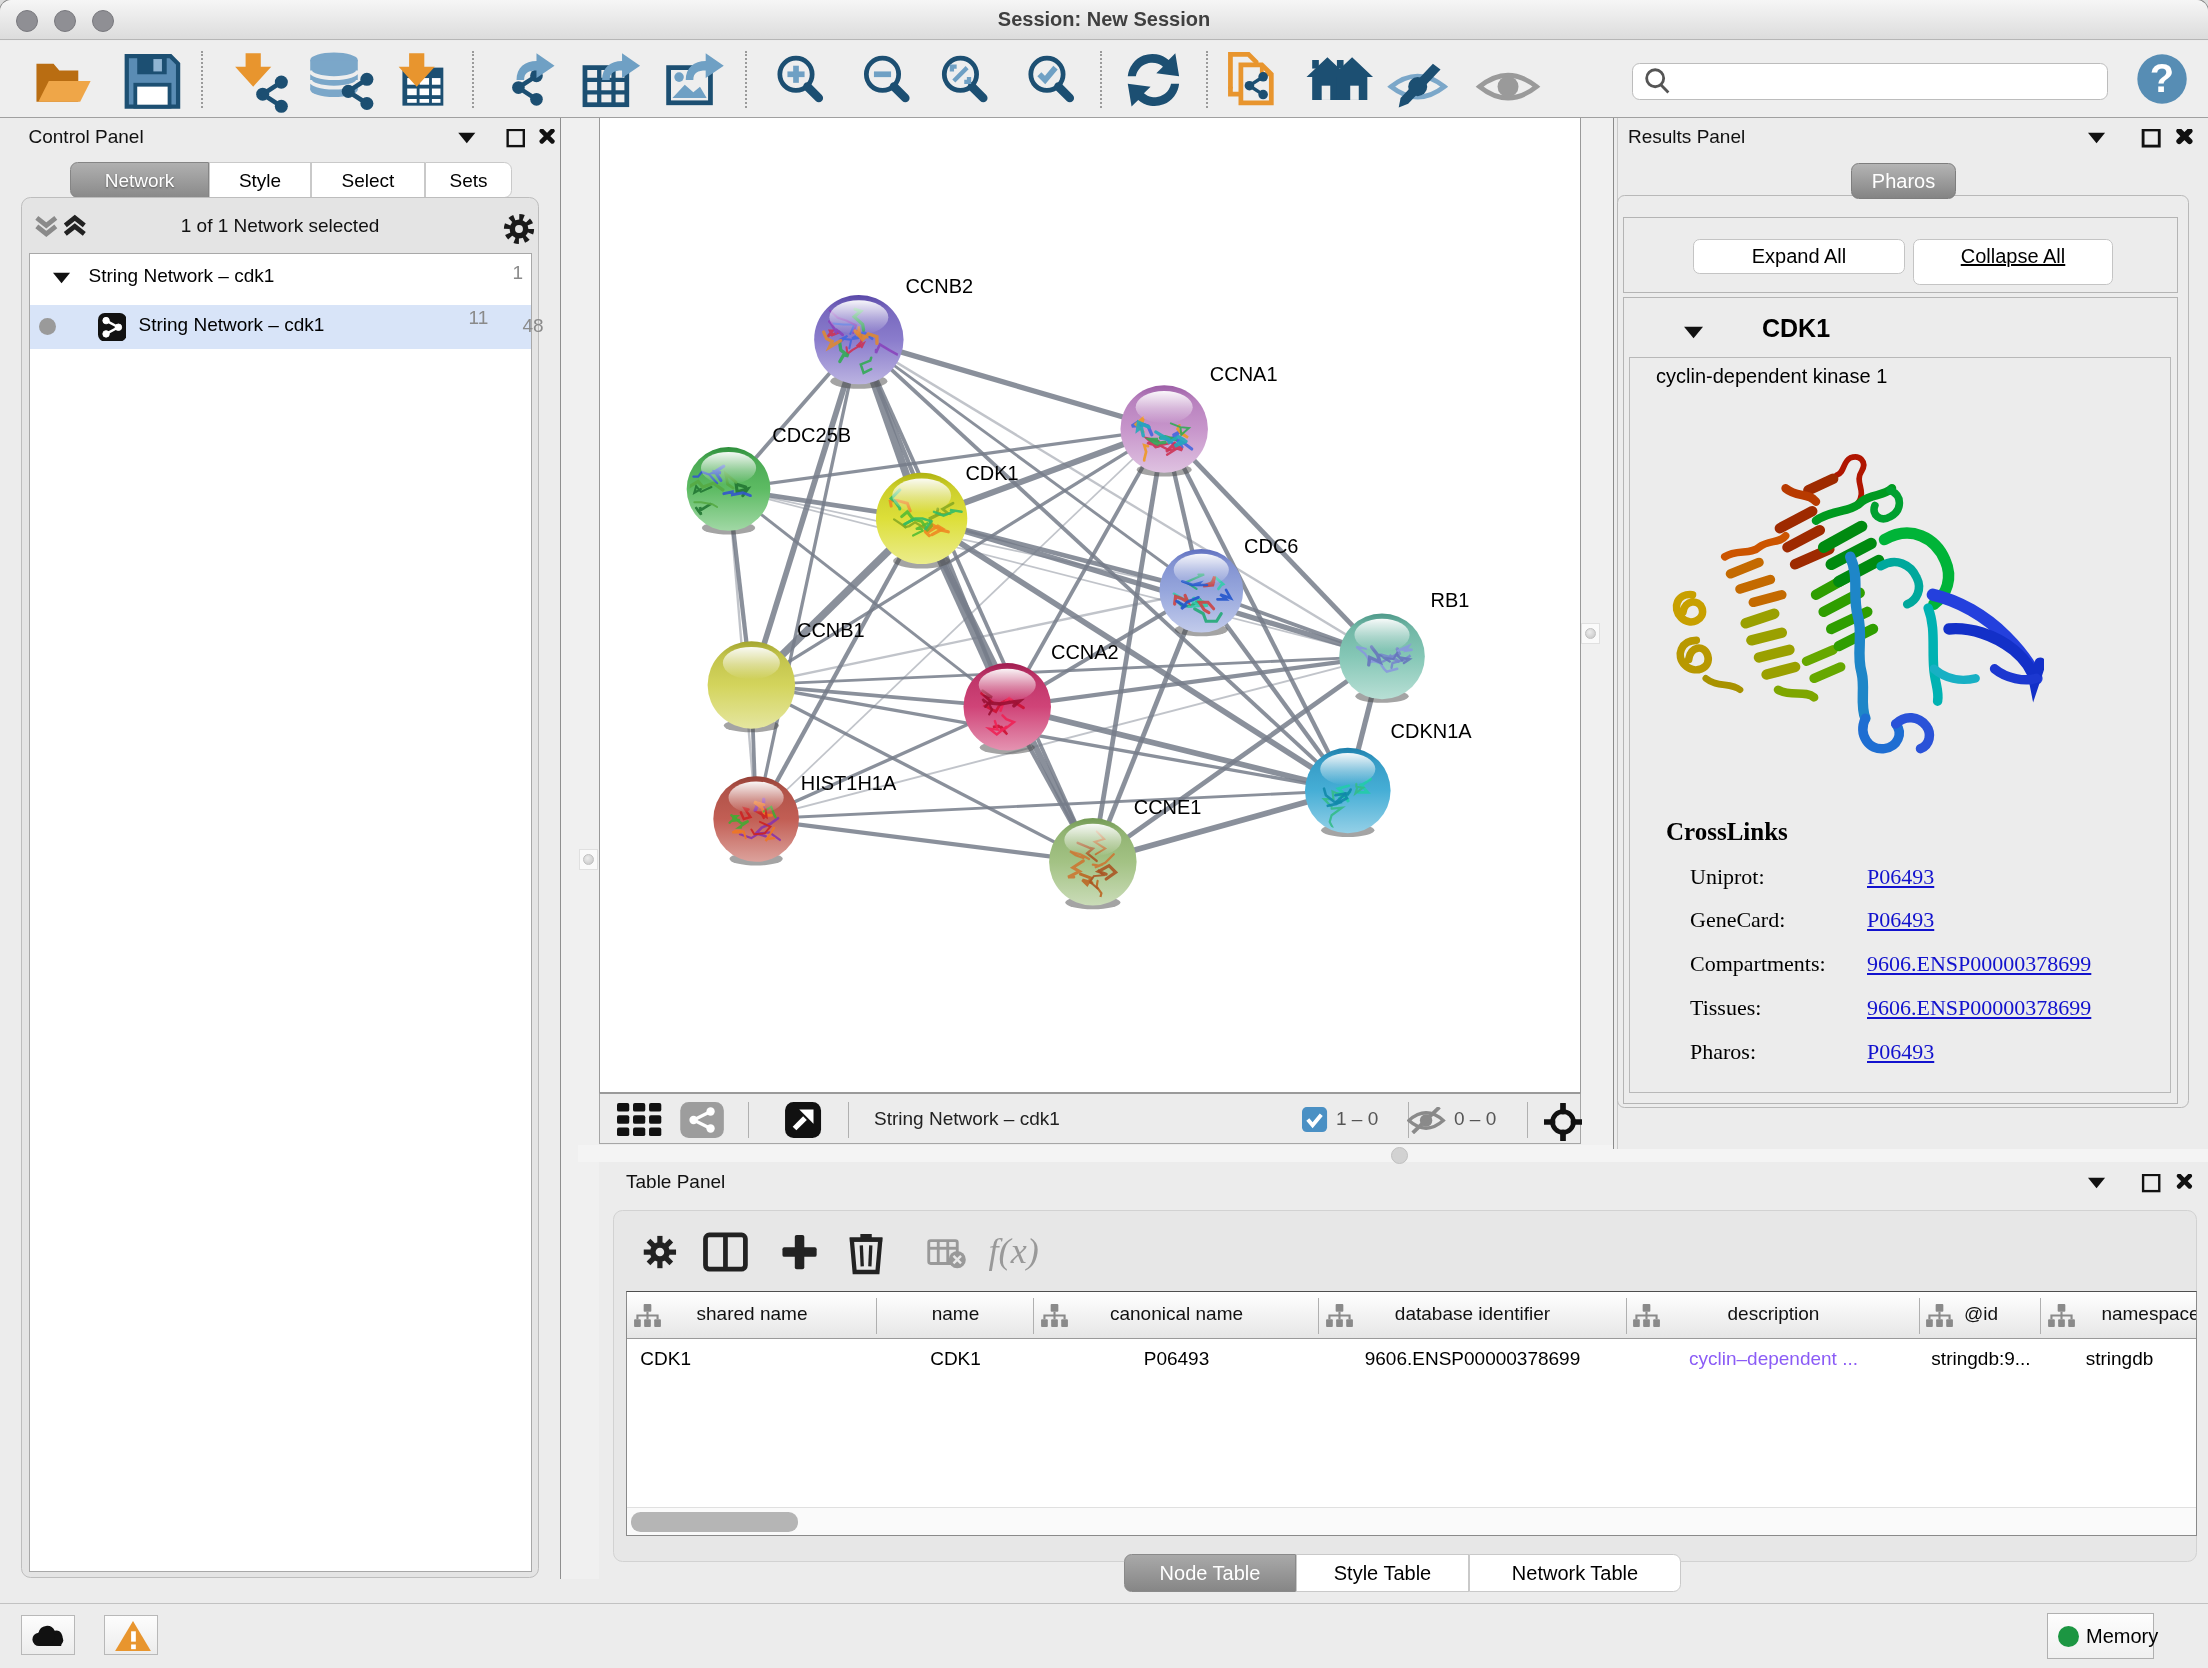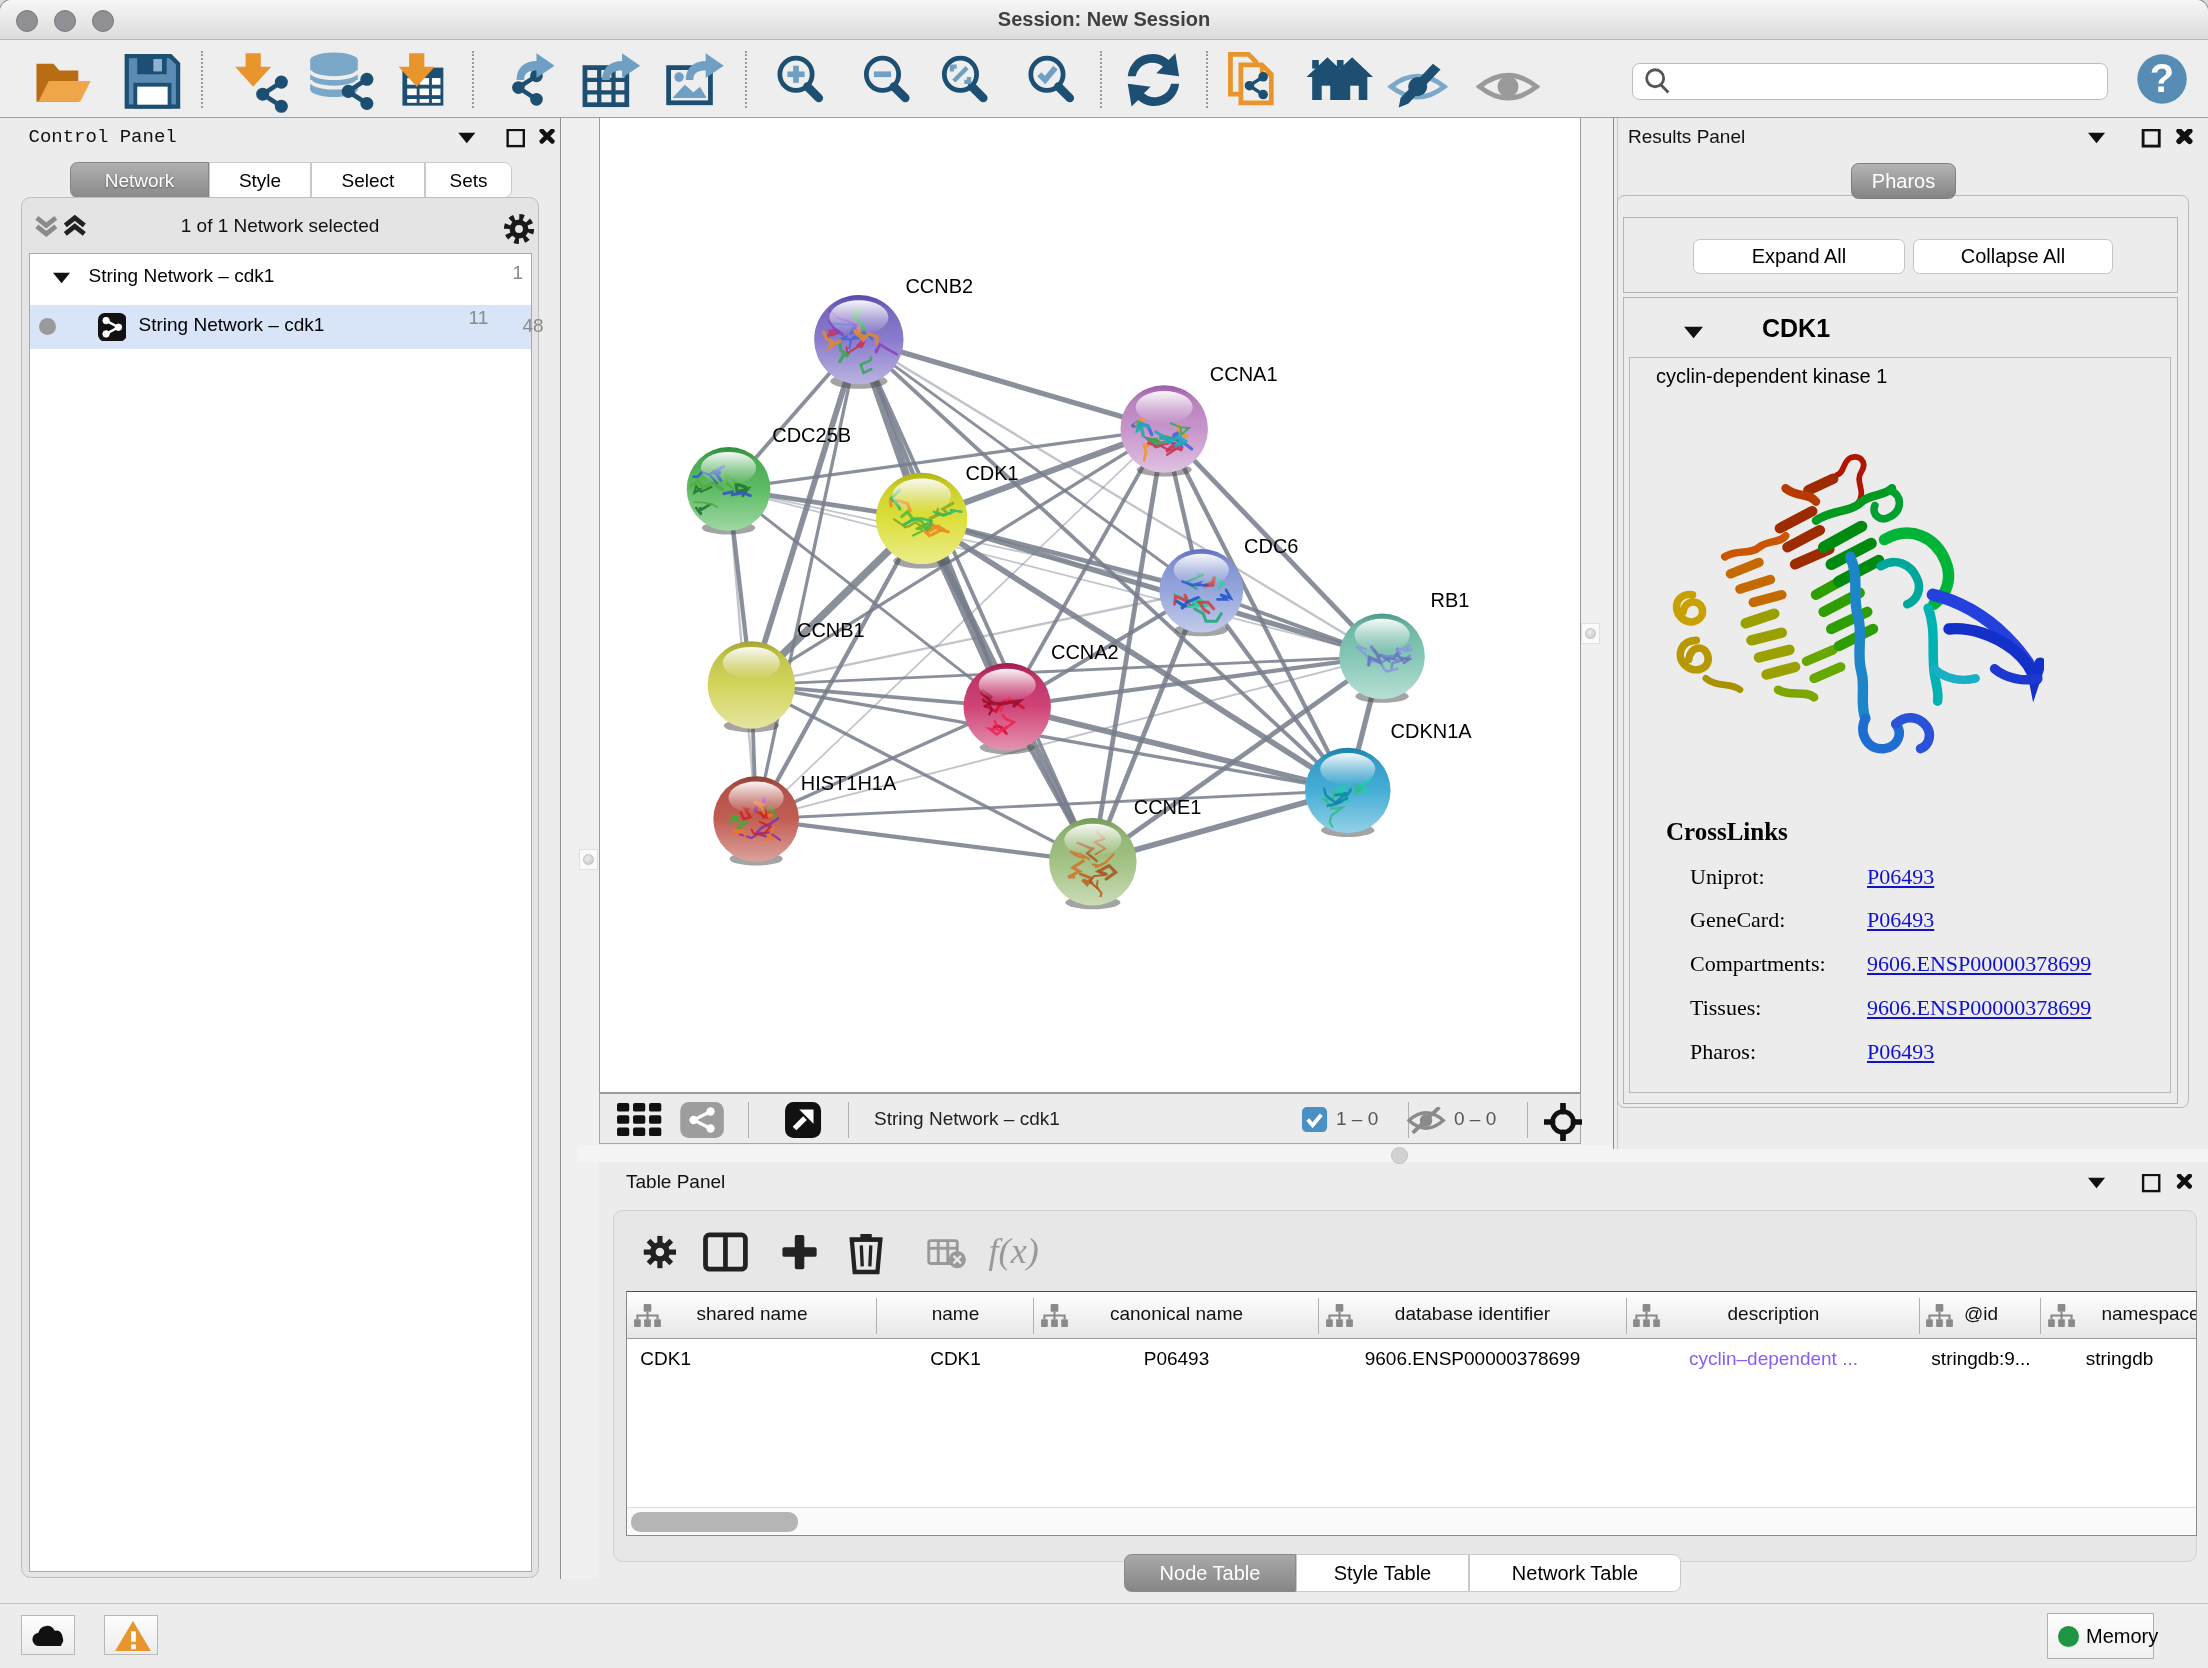--- a/index.html
+++ b/index.html
@@ -224,21 +224,21 @@
 </g>
 
 <g transform="translate(2274,40)">
           <circle cx="0" cy="0" r="26" fill="#578db4"></circle>
           <text x="0" y="14" text-anchor="middle" font-size="42" font-weight="bold" fill="#fff" font-family="Liberation Sans">?</text>
         </g>
 </svg>
 </div>
 <div class="abs" style="left:561px;top:118px;width:38px;height:1461px;background:#f0f0f0;"></div>
 <div class="abs" style="left:0;top:118px;width:561px;height:1461px;background:#ececec;border-right:1px solid #8f8f8f;"></div>
-<div class="abs ptitle" style="left:28.5px;top:126px;font-family:Liberation Mono, monospace;">Control Panel</div>
+<div class="abs ptitle" style="left:28.5px;top:126px;">Control Panel</div>
 <svg class="abs" style="left:458px;top:129px" width="105" height="19" viewBox="0 0 110 20">
 <path d="M0 4 L18 4 L9 15 Z" fill="#111"></path>
 <rect x="52" y="1" width="17" height="17" fill="none" stroke="#111" stroke-width="2.5"></rect>
 <path d="M88 2 L99 13 M99 2 L88 13" stroke="#111" stroke-width="5" stroke-linecap="round"></path>
     </svg>
 <div id="cp-tabs" class="abs" style="left:0;top:162px;width:571px;height:36px;">
 <div class="tab" style="left:70px;width:139px;border-radius:7.6px 0 0 7.6px;background:linear-gradient(#b0b0b0,#8a8a8a);border-color:#858585;color:#fff;text-shadow:0 1px 1.9px #555;">Network</div>
 <div class="tab" style="left:209px;width:102px;">Style</div>
 <div class="tab" style="left:311px;width:114px;">Select</div>
 <div class="tab" style="left:425px;width:87px;border-radius:0 7.6px 7.6px 0;">Sets</div>
@@ -689,21 +689,21 @@
 <div class="abs ptitle" style="left:1628px;top:126px;">Results Panel</div>
 <svg class="abs" style="left:2088px;top:129px" width="114" height="19" viewBox="0 0 120 20">
 <path d="M0 4 L18 4 L9 15 Z" fill="#111"></path>
 <rect x="58" y="1" width="17" height="17" fill="none" stroke="#111" stroke-width="3"></rect>
 <path d="M96 2 L107 13 M107 2 L96 13" stroke="#111" stroke-width="6" stroke-linecap="round"></path>
     </svg>
 <div class="abs" style="left:1617px;top:195px;width:572px;height:913px;background:#ececec;border:1px solid #b8b8b8;border-radius:7.6px;"></div>
 <div class="abs" style="left:1851px;top:163px;width:105px;height:36px;background:linear-gradient(#b4b4b4,#848484);border:1px solid #7e7e7e;border-radius:7.6px;color:#fff;font-size:20px;text-align:center;line-height:34px;">Pharos</div>
 <div class="abs" style="left:1623px;top:217px;width:555px;height:76px;border:1px solid #b4b4b4;background:#ececec;"></div>
 <div class="abs" style="left:1693px;top:239px;width:212px;height:35px;background:#ffffff;border:1px solid #c4c4c4;border-radius:6.7px;font-size:20px;text-align:center;line-height:33px;color:#000;">Expand All</div>
-<div class="abs" style="left:1913px;top:239px;width:200px;height:35px;background:#ffffff;border:1px solid #c4c4c4;border-radius:6.7px;font-size:20px;text-align:center;line-height:33px;color:#000;">Collapse All</div>
+<div class="abs" style="left:1913px;top:239px;width:200px;height:46px;background:#ffffff;border:1px solid #c4c4c4;border-radius:6.7px;font-size:20px;text-align:center;line-height:33px;color:#000;text-decoration:underline;">Collapse All</div>
 <div class="abs" style="left:1623px;top:297px;width:555px;height:807px;border:1px solid #b4b4b4;background:#ececec;"></div>
 <svg class="abs" style="left:1682px;top:323px" width="25" height="19" viewBox="0 0 26 20">
       <path d="M2 4 L22 4 L12 16 Z" fill="#111"></path>
     </svg>
 <div class="abs" style="left:1762px;top:314px;font-size:25px;font-weight:bold;color:#000;">CDK1</div>
 <div class="abs" style="left:1629px;top:357px;width:542px;height:736px;background:#ececec;border:1px solid #b8b8b8;"></div>
 <div class="abs" style="left:1656px;top:365px;font-size:20px;color:#000;">cyclin-dependent kinase 1</div>
 <svg class="abs" style="left:1664px;top:433px" width="380" height="333" viewBox="0 0 400 350">
 <g fill="none" stroke-linecap="round">
 <path d="M204 74 C214 60 200 52 208 40 C214 30 206 22 196 26 C188 30 190 42 182 44" stroke="#b01500" stroke-width="6"></path>

